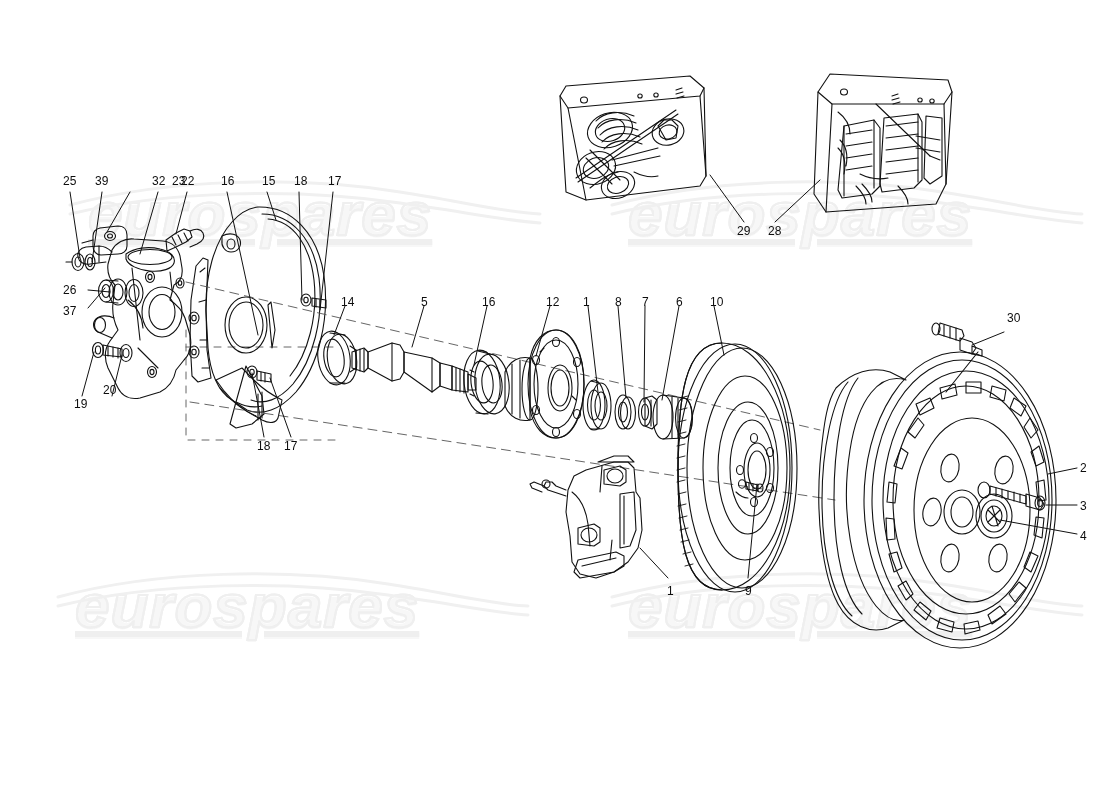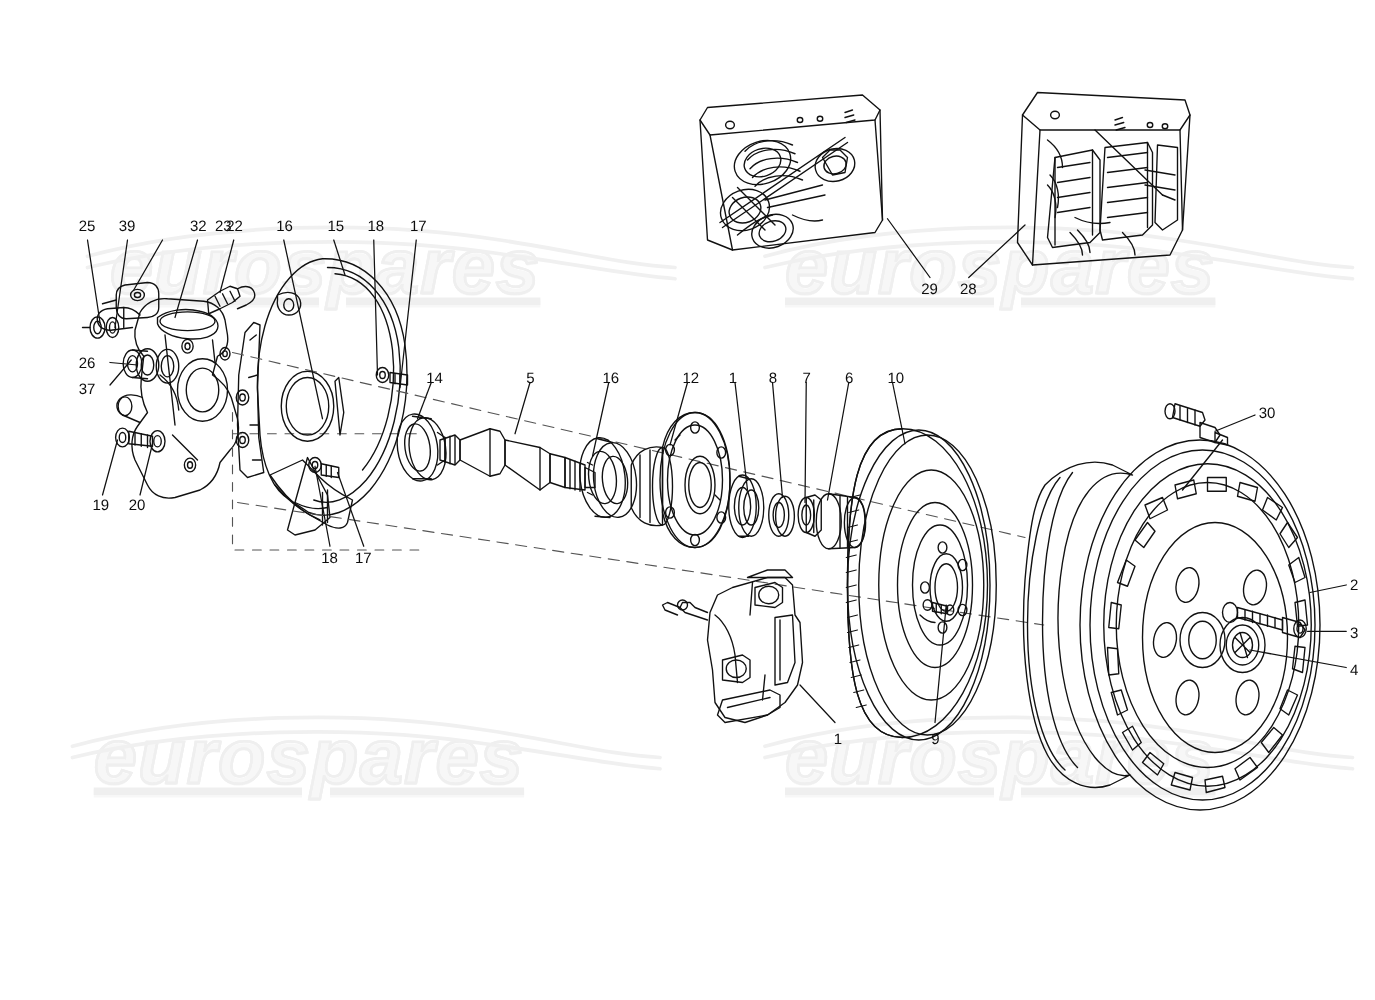--- a/index.html
+++ b/index.html
@@ -495,35 +495,35 @@
       <div class="callout" style="left: 124px; top: 175px; margin-left: 48px;">23</div>
       <div class="callout" style="left: 152px; top: 175px;">32</div>
       <div class="callout" style="left: 181px; top: 175px;">22</div>
       <div class="callout" style="left: 221px; top: 175px; text-align: right;">16</div>
       <div class="callout" style="left: 262px; top: 175px;">15</div>
       <div class="callout" style="left: 294px; top: 175px;">18</div>
       <div class="callout" style="left: 328px; top: 175px;">17</div>
       <div class="callout" style="left: 63px; top: 284px;">26</div>
       <div class="callout" style="left: 63px; top: 305px;">37</div>
       <div class="callout" style="left: 74px; top: 398px;">19</div>
-      <div class="callout" style="left: 103px; top: 398px;">20</div>
+      <div class="callout" style="left: 103px; top: 384px;">20</div>
       <div class="callout" style="left: 257px; top: 440px;">18</div>
       <div class="callout" style="left: 284px; top: 440px;">17</div>
       <div class="callout" style="left: 341px; top: 296px;">14</div>
       <div class="callout" style="left: 421px; top: 296px;">5</div>
       <div class="callout" style="left: 482px; top: 296px;">16</div>
       <div class="callout" style="left: 546px; top: 296px;">12</div>
       <div class="callout" style="left: 583px; top: 296px;">1</div>
       <div class="callout" style="left: 615px; top: 296px;">8</div>
       <div class="callout" style="left: 642px; top: 296px;">7</div>
       <div class="callout" style="left: 676px; top: 296px;">6</div>
       <div class="callout" style="left: 710px; top: 296px;">10</div>
       <div class="callout" style="left: 667px; top: 585px;">1</div>
       <div class="callout" style="left: 745px; top: 585px;">9</div>
       <div class="callout" style="left: 737px; top: 225px;">29</div>
       <div class="callout" style="left: 768px; top: 225px;">28</div>
-      <div class="callout" style="left: 1007px; top: 324px;">30</div>
+      <div class="callout" style="left: 1007px; top: 312px;">30</div>
       <div class="callout" style="left: 1080px; top: 462px;">2</div>
       <div class="callout" style="left: 1080px; top: 500px;">3</div>
       <div class="callout" style="left: 1080px; top: 530px;">4</div>
     </div>
 
 </div>
 
 </body></html>

